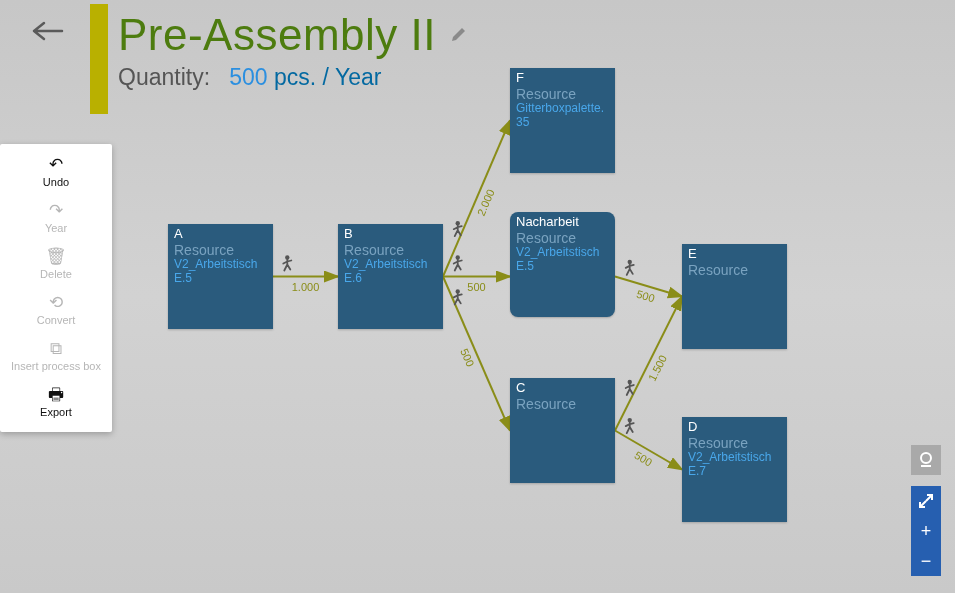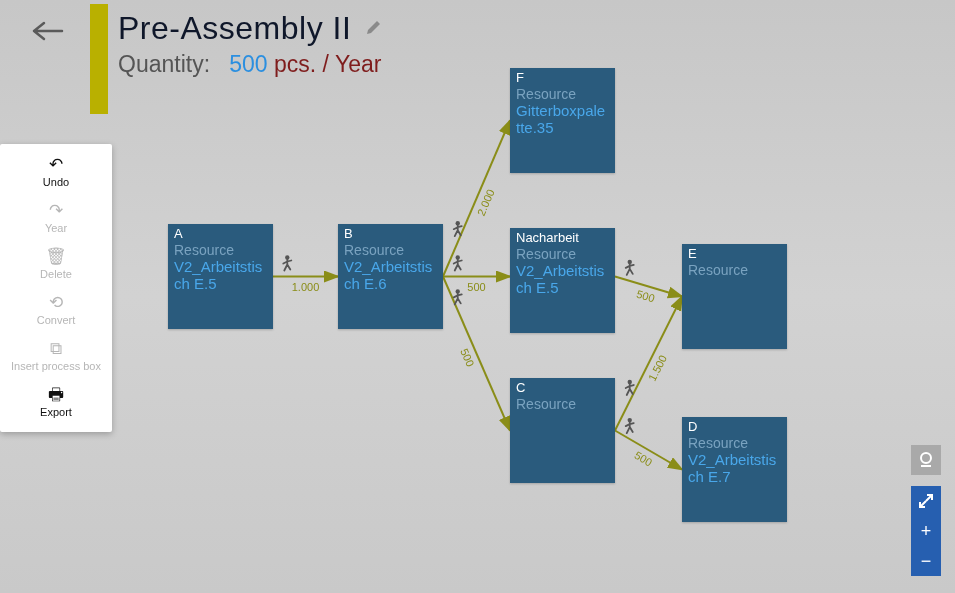--- a/index.html
+++ b/index.html
@@ -4,36 +4,36 @@
 <style>
   * { box-sizing: border-box; margin: 0; padding: 0; }
   html, body { width: 955px; height: 593px; overflow: hidden; font-family: "Segoe UI Light", "Segoe UI", Arial, sans-serif; }
   body { background: linear-gradient(to bottom, #c7c7c7 0%, #d2d2d2 50%, #c9c9c9 100%); position: relative; }
 
   .header { position: absolute; top: 10px; left: 30px; display: flex; align-items: flex-start; }
   .back-arrow { color: #5a5a5a; font-size: 28px; margin-top: 8px; margin-right: 26px; cursor: pointer; }
   .accent { width: 18px; height: 110px; background: #b9b000; margin-right: 10px; margin-top:-6px;}
   .title-block { display: flex; flex-direction: column; }
   .title-row { display: flex; align-items: center; }
-  .title { font-size: 32px; font-weight: 200; color: #0f172a; letter-spacing: 0.5px; }
+  .title { font-size: 44px; font-weight: 200; color: #4d7c0f; letter-spacing: 0.5px; }
   .edit-icon { color: #8a8a8a; margin-left: 14px; font-size: 20px; }
   .qty-row { font-size: 23px; font-weight: 300; color: #555; margin-top: 4px; }
   .qty-value { color: #2b8fe0; }
-  .qty-unit { color: #7f1d1d; }
+  .qty-unit { color: #0369a1; }
 
   .toolbox { position: absolute; top: 144px; left: 0; width: 112px; background: #fff; border-radius: 2px; box-shadow: 0 2px 6px rgba(0,0,0,0.25); padding: 6px 0; }
   .tool { display: flex; flex-direction: column; align-items: center; padding: 6px 4px 8px; font-size: 11px; color: #b6b6b6; cursor: pointer; }
   .tool.enabled { color: #111; }
   .tool .ticon { font-size: 17px; margin-bottom: 3px; line-height: 1; }
 
   .canvas { position: absolute; inset: 0; }
   .node { position: absolute; width: 105px; height: 105px; background: #2a5b7d; color: #fff; font-size: 12px; padding: 3px 6px; overflow: hidden; box-shadow: 0 1px 2px rgba(0,0,0,0.2); }
   .node .ntitle { font-size: 13px; font-weight: 400; color: #fff; line-height: 1.15; }
   .node .nsub { font-size: 14px; color: #7aa3c0; margin-top: 0px; }
-  .node .nres { font-size: 15px; color: #49a7ea; margin-top: 0px; word-break: break-word; line-height: 1.15; }
+  .node .nres { font-size: 12px; color: #49a7ea; margin-top: 0px; word-break: break-word; line-height: 1.15; }
 
   svg.edges { position: absolute; inset: 0; width: 955px; height: 593px; pointer-events: none; }
   .edge { stroke: #8a8d18; stroke-width: 2; fill: none; }
   .arrowhead { fill: #8a8d18; }
   .edge-label { font-size: 11px; fill: #8a8d18; font-family: inherit; }
 
   .float-ctrl { position: absolute; right: 14px; width: 30px; height: 30px; display: flex; align-items: center; justify-content: center; font-size: 18px; color: #fff; cursor: pointer; }
   .fit-btn { top: 445px; background: #a9a9a9; }
   .fs-btn { top: 486px; background: #265fb0; }
   .zoom-in { top: 516px; background: #265fb0; }
@@ -150,21 +150,21 @@
       <div class="node" style="left: 338px; top: 224px;">
         <div class="ntitle">B</div>
         <div class="nsub">Resource</div>
         <div class="nres">V2_Arbeitstisch E.6</div>
       </div>
       <div class="node" style="left: 510px; top: 68px;">
         <div class="ntitle">F</div>
         <div class="nsub">Resource</div>
         <div class="nres">Gitterboxpalette.35</div>
       </div>
-      <div class="node" style="left: 510px; top: 228px;">
+      <div class="node" style="left: 510px; top: 212px; border-radius: 8px;">
         <div class="ntitle">Nacharbeit</div>
         <div class="nsub">Resource</div>
         <div class="nres">V2_Arbeitstisch E.5</div>
       </div>
       <div class="node" style="left: 510px; top: 378px;">
         <div class="ntitle">C</div>
         <div class="nsub">Resource</div>
       </div>
       <div class="node" style="left: 682px; top: 244px;">
         <div class="ntitle">E</div>

